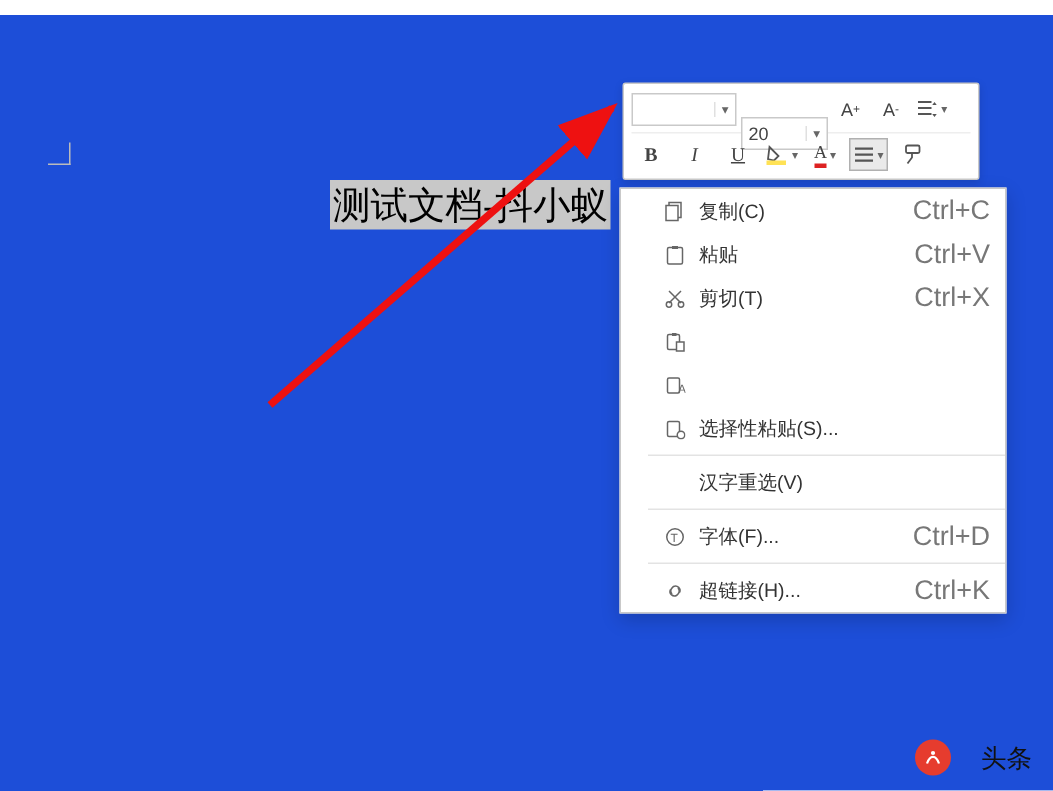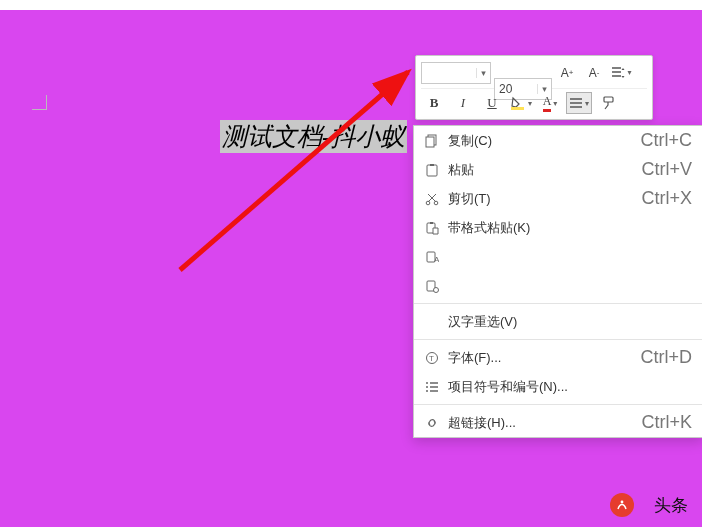--- a/index.html
+++ b/index.html
@@ -1,20 +1,20 @@
 <!DOCTYPE html>
 <html><head>
 <meta charset="utf-8">
 <style>
   * { box-sizing: border-box; margin: 0; padding: 0; }
   html, body { width: 702px; height: 527px; font-family: "Microsoft YaHei", sans-serif; background: #fff; overflow: hidden; }
   .canvas { position: relative; width: 702px; height: 527px; background: #fff; }
 
   
-  .doc-area { position: absolute; left: 0; top: 10px; right: 0; bottom: 0; background: #d946ef; font-style: italic; }
+  .doc-area { position: absolute; left: 0; top: 10px; right: 0; bottom: 0; background: #1d4ed8; }
   .corner-mark { position: absolute; left: 32px; top: 85px; width: 15px; height: 15px; border-right: 1px solid #bbb; border-bottom: 1px solid #bbb; }
   .sel-text {
     position: absolute; left: 220px; top: 110px;
     font-size: 25px; color: #000; background: #c8c8c8;
     padding: 0 2px; letter-spacing: 0px;
     font-family: "SimSun","宋体",serif;
   }
 
   
   .mini-toolbar {
@@ -39,24 +39,24 @@
   }
   .sq-btn.sel { border: 1px solid #b0b0b0; background: #eaeaea; }
   .dd-arrow { font-size: 8px; margin-left: 2px; color: #666; }
   .tb-row2 .sq-btn { width: 26px; font-family: "Times New Roman", serif; }
   .tb-row2 { border-top: 1px solid #eee; margin-top: 2px; padding-top: 2px; }
   svg { display: block; }
 
   
   .context-menu {
     position: absolute; left: 413px; top: 125px;
-    width: 290px; background: #fff;
+    width: 258px; background: #fff;
     border: 1px solid #c9c9c9;
     box-shadow: 0 4px 12px rgba(0,0,0,0.18);
-    font-size: 13px; color: #333;
+    font-size: 13px; color: #333; padding-left: 18px;
   }
   .cm-item {
     display: flex; align-items: center; height: 29px;
     padding: 0 10px 0 8px;
   }
   .cm-icon { width: 20px; display: flex; justify-content: center; color: #666; }
   .cm-label { flex: 1; padding-left: 6px; }
   .cm-shortcut { color: #777; font-size: 18px; }
   .cm-sep { height: 1px; background: #e3e3e3; margin: 3px 0; }
 
@@ -174,64 +174,53 @@
       <span class="cm-shortcut">Ctrl+X</span>
     </div>
     <div class="cm-item">
       <span class="cm-icon">
           <svg width="14" height="14" viewBox="0 0 14 14">
             <rect x="2" y="2" width="8" height="10" rx="1" fill="none" stroke="#666"></rect>
             <rect x="5" y="1" width="3" height="2" fill="#666"></rect>
             <path d="M8 7h5v6H8z" fill="#fff" stroke="#666"></path>
           </svg>
         </span>
-      <span class="cm-label">带格式粘贴(K)</span>
     </div>
     <div class="cm-item">
       <span class="cm-icon">
           <svg width="14" height="14" viewBox="0 0 14 14">
             <rect x="2" y="2" width="8" height="10" rx="1" fill="none" stroke="#666"></rect>
             <text x="9" y="12" font-size="8" fill="#666">A</text>
           </svg>
         </span>
     </div>
     <div class="cm-item">
       <span class="cm-icon">
           <svg width="14" height="14" viewBox="0 0 14 14">
             <rect x="2" y="2" width="8" height="10" rx="1" fill="none" stroke="#666"></rect>
             <circle cx="11" cy="11" r="2.5" fill="#fff" stroke="#666"></circle>
           </svg>
         </span>
+      <span class="cm-label">选择性粘贴(S)...</span>
     </div>
     <div class="cm-sep"></div>
     <div class="cm-item">
       <span class="cm-icon"></span>
       <span class="cm-label">汉字重选(V)</span>
     </div>
     <div class="cm-sep"></div>
     <div class="cm-item">
       <span class="cm-icon">
           <svg width="14" height="14" viewBox="0 0 14 14">
             <circle cx="7" cy="7" r="5.5" fill="none" stroke="#666"></circle>
             <text x="4" y="10" font-size="8" fill="#666">T</text>
           </svg>
         </span>
       <span class="cm-label">字体(F)...</span>
       <span class="cm-shortcut">Ctrl+D</span>
-    </div>
-    <div class="cm-item">
-      <span class="cm-icon">
-          <svg width="14" height="14" viewBox="0 0 14 14">
-            <path d="M5 3h8M5 7h8M5 11h8" stroke="#666" stroke-width="1.3"></path>
-            <circle cx="2" cy="3" r="1" fill="#666"></circle>
-            <circle cx="2" cy="7" r="1" fill="#666"></circle>
-            <circle cx="2" cy="11" r="1" fill="#666"></circle>
-          </svg>
-        </span>
-      <span class="cm-label">项目符号和编号(N)...</span>
     </div>
     <div class="cm-sep"></div>
     <div class="cm-item">
       <span class="cm-icon">
           <svg width="14" height="14" viewBox="0 0 14 14">
             <path d="M5 9a3 3 0 0 1 0-4l1-1a3 3 0 0 1 4 4M9 5a3 3 0 0 1 0 4l-1 1a3 3 0 0 1-4-4" fill="none" stroke="#666" stroke-width="1.1"></path>
           </svg>
         </span>
       <span class="cm-label">超链接(H)...</span>
       <span class="cm-shortcut">Ctrl+K</span>

